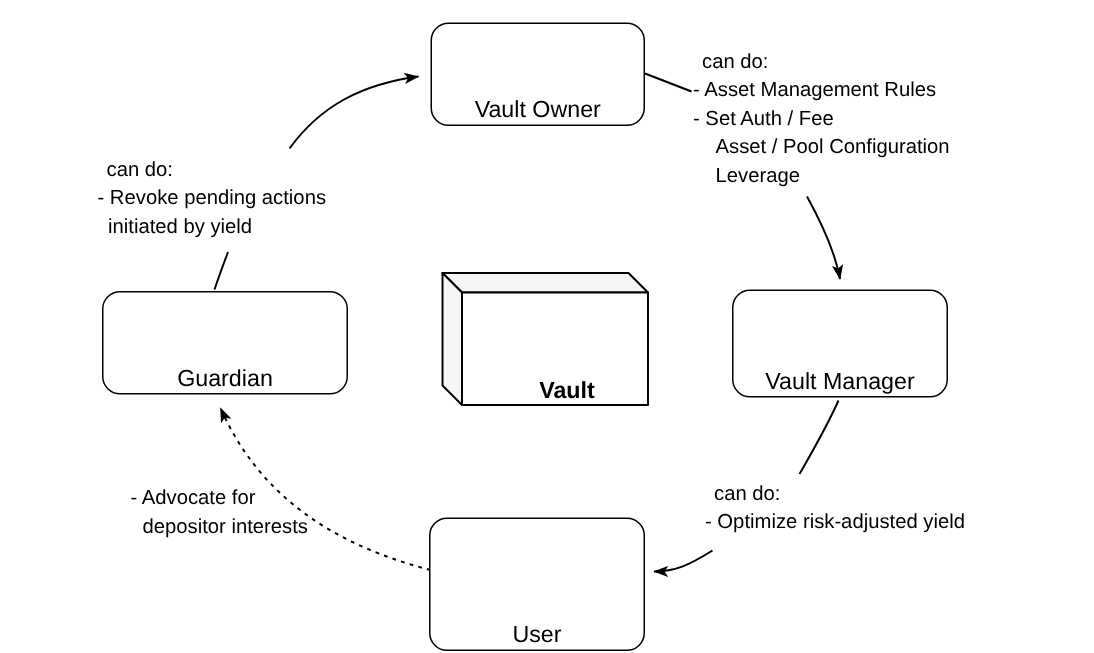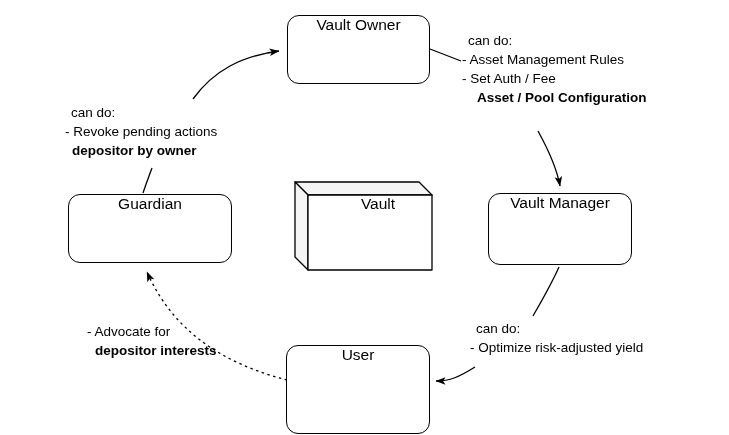--- a/index.html
+++ b/index.html
@@ -10,41 +10,42 @@
     font-family:"Liberation Sans", sans-serif;
     color:#000;
     overflow:hidden;
   }
   #edges{position:absolute;left:0;top:0;width:729px;height:435px;}
   .node{
     position:absolute;
     background:#ffffff;
     border:1.4px solid #000;
     border-radius:12px;
-    display:flex;align-items:flex-start;justify-content:center;
+    display:flex;align-items:flex-end;justify-content:center;
     font-size:15.5px;
     box-sizing:border-box;
   }
   .node-vault-owner{left:287px;top:15px;width:143px;height:69px;}
   .node-guardian{left:68px;top:194px;width:164px;height:69px;}
   .node-vault-manager{left:488px;top:193px;width:144px;height:72px;}
   .node-user{left:286px;top:345px;width:144px;height:89px;}
   .vault-label{
     position:absolute;left:308px;top:195px;width:140px;height:75px;
-    display:flex;align-items:flex-start;justify-content:center;
+    display:flex;align-items:flex-end;justify-content:center;
     font-size:15.5px;
+    font-weight:bold;
   }
   .note{
     position:absolute;
     font-size:13.5px;
     line-height:19px;
     white-space:nowrap;
   }
   .note .head{font-weight:normal;padding-left:6px;}
-  .note .indent{padding-left:15px;font-weight:bold;}
+  .note .indent{padding-left:15px;}
   .note-owner{left:462px;top:31px;}
   .note-guardian{left:65px;top:103px;}
   .note-manager{left:470px;top:319px;}
   .note-advocate{left:87px;top:322px;}
 </style>
 </head>
 <body>
 
 <div id="canvas">
 
@@ -91,26 +92,27 @@
 
   <div class="vault-label">
     <span>Vault</span>
   </div>
 
   <div class="note note-owner">
     <div class="head">can do:</div>
     <div>- Asset Management Rules</div>
     <div>- Set Auth / Fee</div>
     <div class="indent">Asset / Pool Configuration</div>
+    <div class="indent">Leverage</div>
   </div>
 
   <div class="note note-guardian">
     <div class="head">can do:</div>
     <div>- Revoke pending actions</div>
-    <div class="indent" style="padding-left:7px">depositor by owner</div>
+    <div class="indent" style="padding-left:7px">initiated by yield</div>
   </div>
 
   <div class="note note-manager">
     <div class="head">can do:</div>
     <div>- Optimize risk-adjusted yield</div>
   </div>
 
   <div class="note note-advocate">
     <div>- Advocate for</div>
     <div class="indent" style="padding-left:8px">depositor interests</div>

